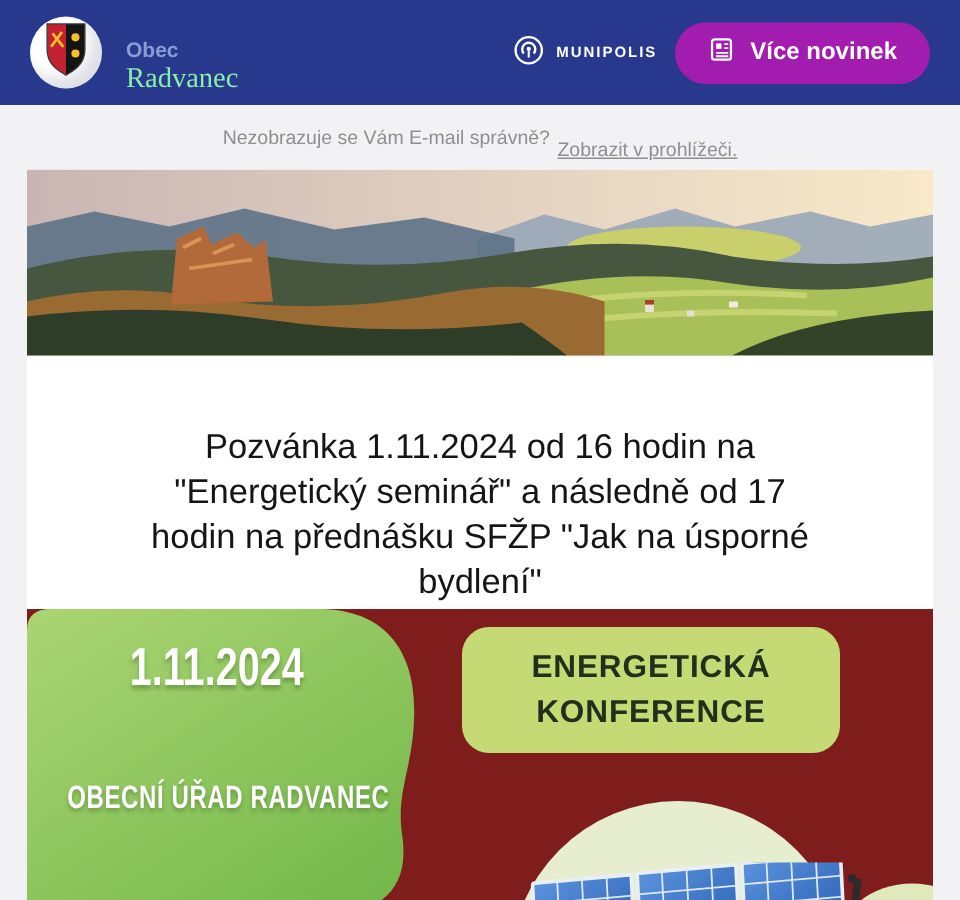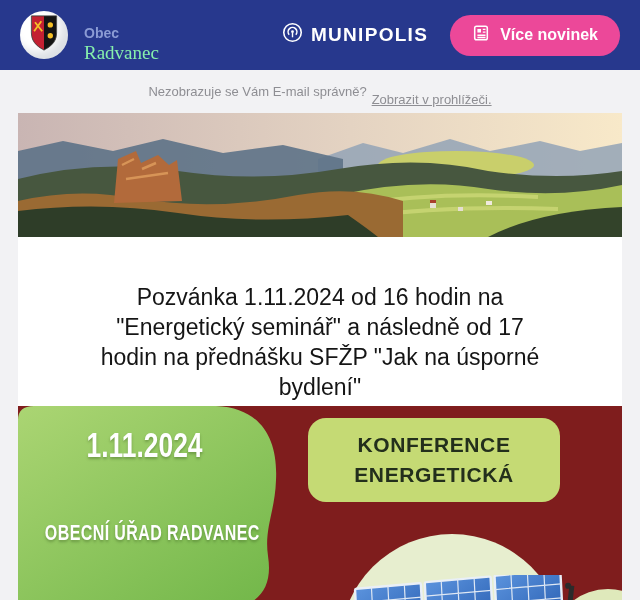--- a/index.html
+++ b/index.html
@@ -9,22 +9,22 @@
   
   .header { height:70px; background:#27388d; display:flex; align-items:center; padding:0 20px; }
   .logo-circle { width:48px; height:48px; border-radius:50%; background:#fff; display:flex;
                  align-items:center; justify-content:center; flex:0 0 auto;
                  box-shadow: inset -7px -7px 9px rgba(120,130,150,.25); }
   .org { margin-left:16px; line-height:1.2; }
   .org-label { color:#8b9bd4; font-weight:bold; font-size:14px;margin-top:20px; }
   .org-name  { color:#86efac; font-size:19px;font-family:Liberation Serif, serif; }
   .spacer { flex:1; }
   .brand { display:flex; align-items:center; gap:8px; color:#fff; font-weight:bold;
-           font-size:19px; letter-spacing:1.3px; margin-right:22px; }
-  .btn { display:flex; align-items:center; gap:10px; background:#ec4899; color:#fff;
+           font-size:10px; letter-spacing:1.3px; margin-right:12px; }
+  .btn { display:flex; align-items:center; gap:10px; background:#a21caf; color:#fff;
          font-family:"Liberation Sans",sans-serif; font-weight:bold; font-size:16px;
          border:none; border-radius:21px; padding:0 22px; height:41px; cursor:pointer; }
 
   
   .bar { height:43px; display:flex; align-items:center; justify-content:center;
          font-size:13px; color:#8e8e93; gap:5px; }
   .bar a { color:#8e8e93; text-decoration:underline;margin-top:16px; }
 
   
   .card { width:604px; margin:0 auto; background:#fff; }
@@ -163,22 +163,22 @@
     </svg>
 
     <div class="event-text ev-date">
       <span class="cond">1.11.2024</span>
     </div>
     <div class="event-text ev-place">
       <span class="cond">OBECNÍ ÚŘAD RADVANEC</span>
     </div>
 
     <div class="badge">
+      <div>ENERGETICKÁ</div>
       <div>KONFERENCE</div>
-      <div>ENERGETICKÁ</div>
     </div>
 
     <div class="eco-circle"></div>
 
     <svg class="panels" width="244" height="58" viewBox="0 0 244 58">
       <defs>
         <linearGradient id="pb" x1="0" y1="0" x2="1" y2="1">
           <stop offset="0" stop-color="#5b93dd"></stop>
             <stop offset="1" stop-color="#2d63b5"></stop>
         </linearGradient>

